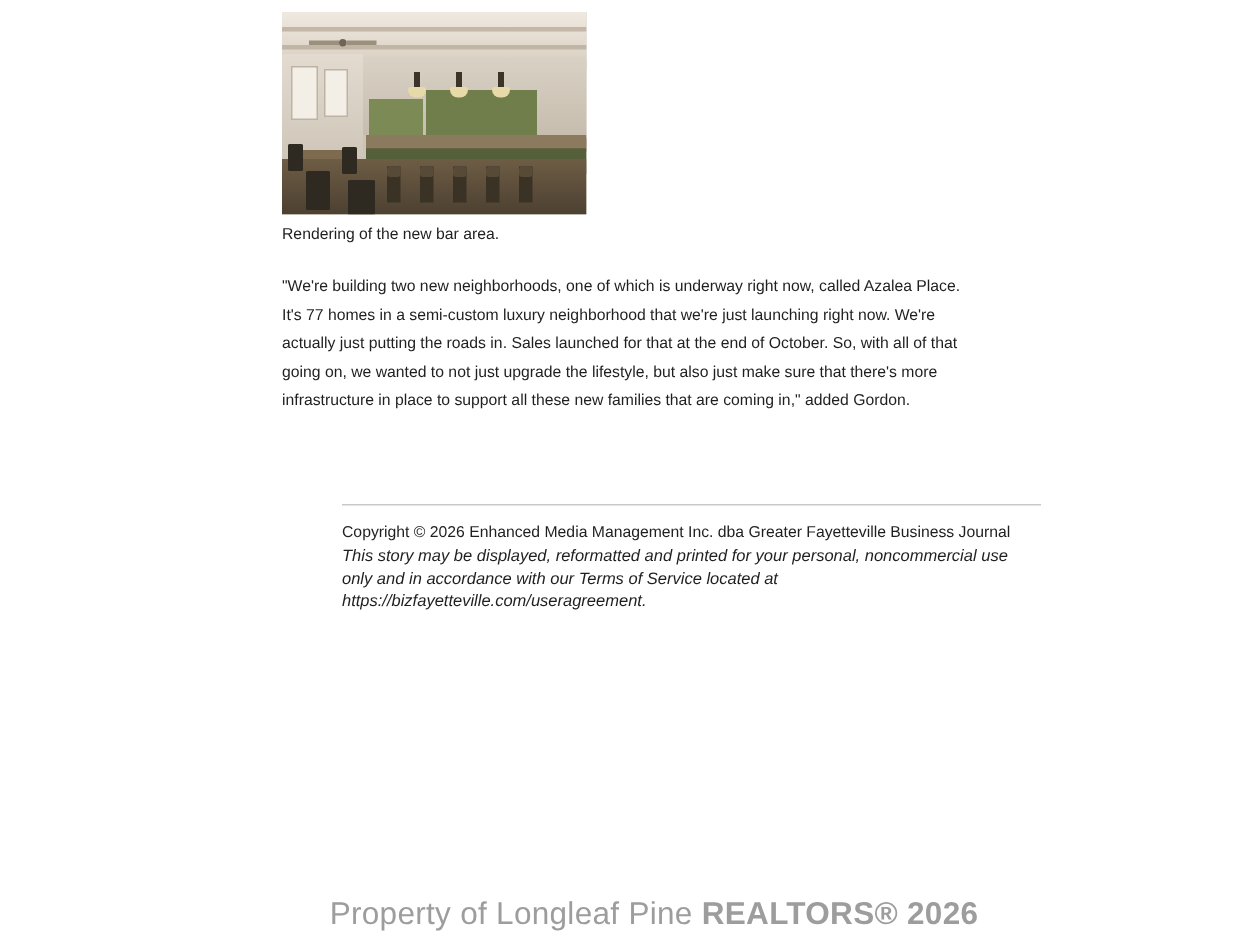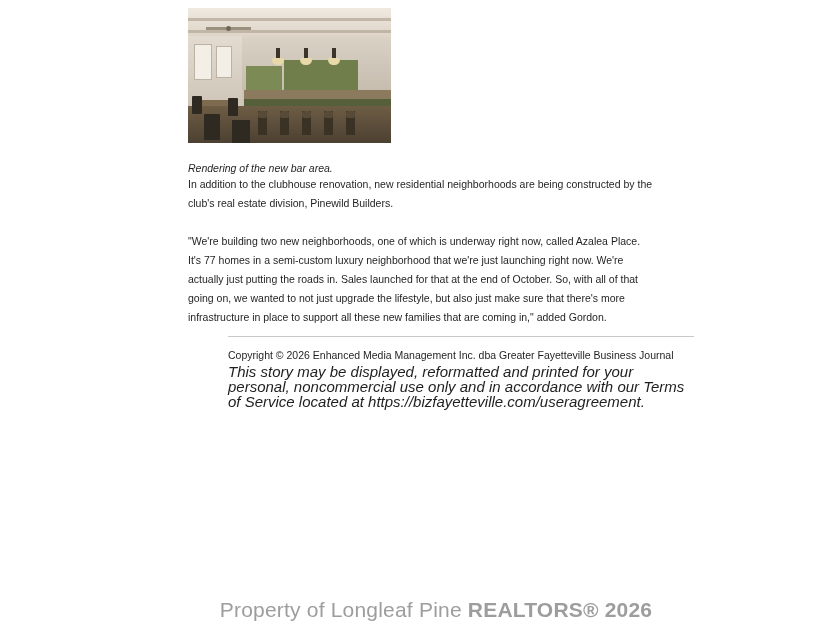--- a/index.html
+++ b/index.html
@@ -146,22 +146,21 @@
     position: absolute;
     left: 20px; top: 0; width: 5px; height: 5px;
     background: #6f6556;
     border-radius: 50%;
   }
 
   .figure-caption {
     font-size: 10.5px;
     line-height: 14px;
     color: #1f1f1f;
-    margin-top: 18px;
-    font-style: italic;
+    margin-top: 6px;
   }
 
   
   .body-para {
     font-size: 10.5px;
     line-height: 19px;
     color: #1f1f1f;
     margin: 0;
   }
   .para-gap {
@@ -181,21 +180,21 @@
     width: 466px;
     height: 0;
     margin-bottom: 11px;
   }
   .copyright {
     font-size: 10.5px;
     line-height: 15px;
     color: #1f1f1f;
   }
   .legal {
-    font-size: 15px;
+    font-size: 11px;
     line-height: 15px;
     color: #1f1f1f;
     font-style: italic;
     margin-top: 1px;
   }
 
   
   .watermark {
     position: absolute;
     left: 0;
@@ -259,21 +258,20 @@
 
         <div class="table" style="left:8px;top:92px;width:40px;height:6px;"></div>
         <div class="chair" style="left:4px;top:88px;width:10px;height:18px;"></div>
         <div class="chair" style="left:40px;top:90px;width:10px;height:18px;"></div>
         <div class="chair" style="left:16px;top:106px;width:16px;height:26px;"></div>
         <div class="chair" style="left:44px;top:112px;width:18px;height:23px;"></div>
       </div>
       <figcaption class="figure-caption">Rendering of the new bar area.</figcaption>
     </figure>
 
-    <p class="body-para">In addition to the clubhouse renovation, new residential neighborhoods are being constructed by the club's real estate division, Pinewild Builders.</p>
     <div class="para-gap"></div>
     <p class="body-para">"We're building two new neighborhoods, one of which is underway right now, called Azalea Place. It's 77 homes in a semi-custom luxury neighborhood that we're just launching right now. We're actually just putting the roads in. Sales launched for that at the end of October. So, with all of that going on, we wanted to not just upgrade the lifestyle, but also just make sure that there's more infrastructure in place to support all these new families that are coming in," added Gordon.</p>
 
   </div>
 
   <div class="footer">
     <div class="rule"></div>
     <div class="copyright">Copyright © 2026 Enhanced Media Management Inc. dba Greater Fayetteville Business Journal</div>
     <div class="legal">This story may be displayed, reformatted and printed for your personal, noncommercial use only and in accordance with our Terms of Service located at https://bizfayetteville.com/useragreement.</div>
   </div>

